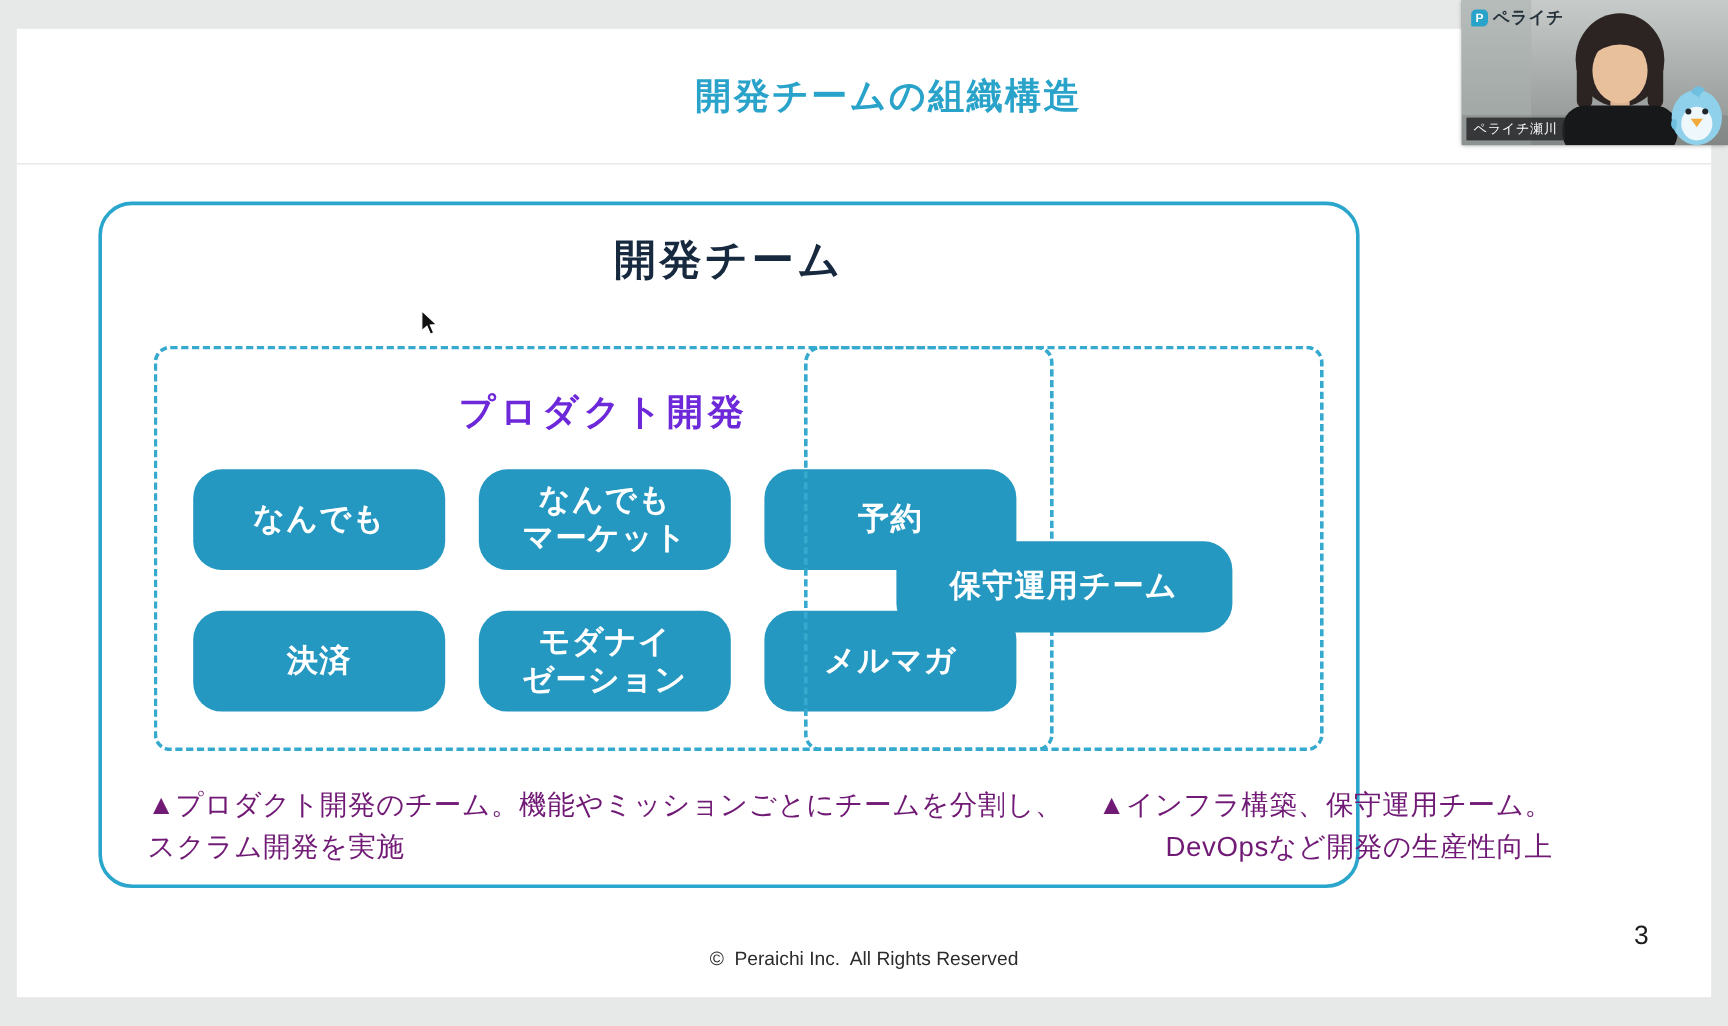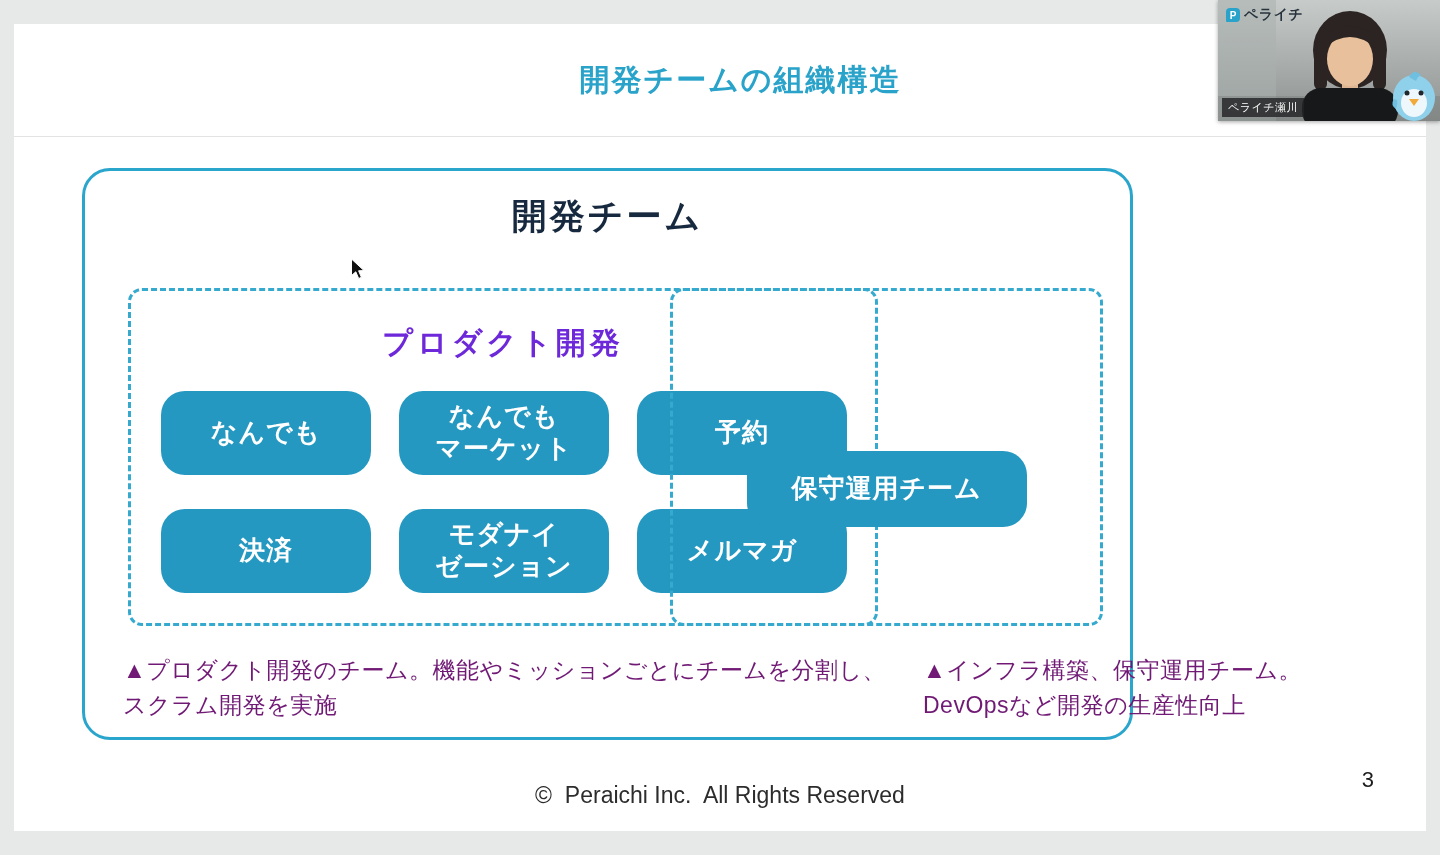--- a/index.html
+++ b/index.html
@@ -59,25 +59,25 @@
   .chip-infra {
     position:absolute; left:50%; transform:translateX(-50%);
     top:160px; width:280px; height:76px;
   }
   
   .caption {
     position:absolute; top:482px;
     font-size:23px; color:#701a75; line-height:1.5; letter-spacing:0.5px;
   }
   .caption-left  { left:38px;  width:775px; }
-  .caption-right { left:838px; width:415px; }
+  .caption-right { left:794px; width:415px;text-align:right; }
   
   .copyright {
     position:absolute; left:0; right:0; bottom:22px;
-    text-align:center; font-size:23px; color:#2c2c2c; white-space:pre;
+    text-align:center; font-size:16px; color:#2c2c2c; white-space:pre;
   }
   .page-num {
     position:absolute; right:52px; bottom:38px;
     font-size:22px; color:#1c1c1c;
   }
   
   .webcam-tile {
     position:absolute; top:0; right:0; width:222px; height:121px;
     overflow:hidden; box-shadow:0 1px 4px rgba(0,0,0,0.35);
     background:#9aa09e; z-index:20;

